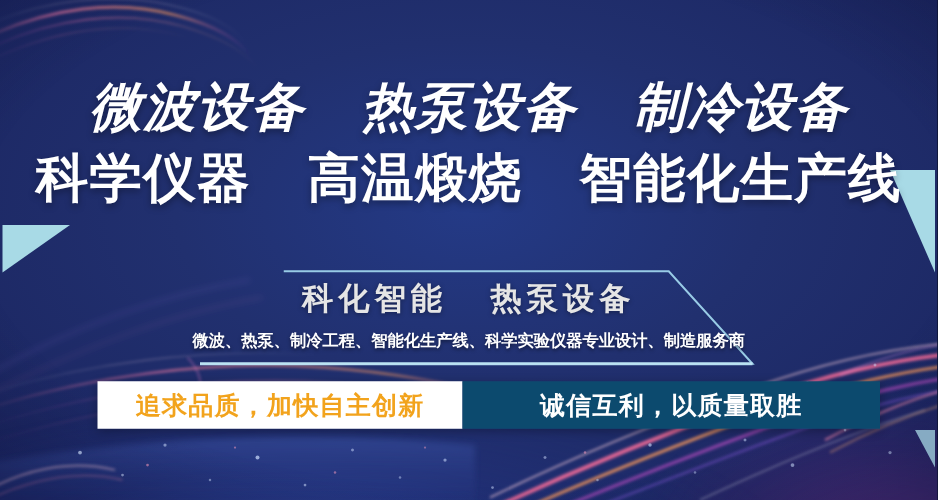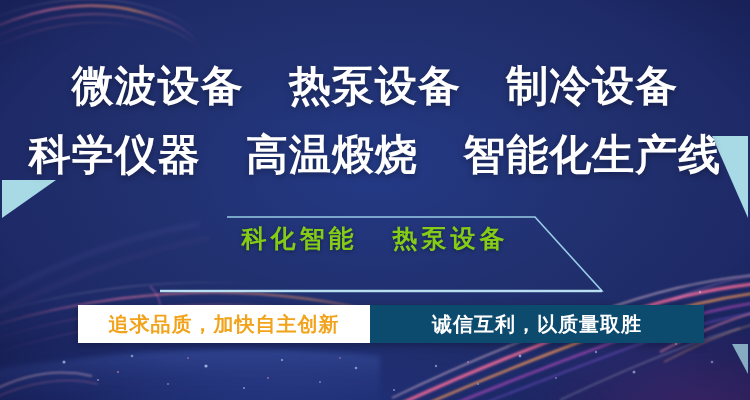--- a/index.html
+++ b/index.html
@@ -100,22 +100,22 @@
     z-index: 6;
   }
   .headline-row {
     color: #ffffff;
     font-weight: 700;
     letter-spacing: 1px;
     line-height: 1.06;
     white-space: nowrap;
     text-shadow: 0 2px 6px rgba(0,0,0,0.35);
   }
-  .headline-row-1 { font-size: 42px; }
-  .headline-row-2 { font-size: 42px; margin-top: 24px; }
+  .headline-row-1 { font-size: 42px; font-style: italic; }
+  .headline-row-2 { font-size: 42px; margin-top: 12px; }
   .hl-gap { display: inline-block; width: 20px; }
 
   
   .plate {
     position: absolute;
     left: 155px;
     top: 212px;
     width: 452px;
     height: 82px;
     z-index: 5;
@@ -125,21 +125,21 @@
   .plate-main {
     position: absolute;
     left: 0;
     right: 0;
     top: 222px;
     text-align: center;
     z-index: 7;
     white-space: nowrap;
   }
   .plate-main span {
-    color: #84cc16;
+    color: #e5e5e5;
     font-size: 25px;
     font-weight: 700;
     letter-spacing: 4px;
     text-shadow: 0 1px 4px rgba(0,0,0,0.4);
   }
   .plate-gap { display: inline-block; width: 26px; }
 
   .plate-sub {
     position: absolute;
     left: 0;
@@ -338,19 +338,20 @@
       <path d="M5,79 L447,79" fill="none" stroke="#bfe6f5" stroke-width="2.4" opacity="0.9"></path>
     </svg>
   </div>
 
   <div class="plate-main">
     <span>科化智能</span>
     <span class="plate-gap"></span>
     <span>热泵设备</span>
   </div>
 
+  <div class="plate-sub">微波、热泵、制冷工程、智能化生产线、科学实验仪器专业设计、制造服务商</div>
 
   <div class="slogan-bar">
     <div class="slogan-left">追求品质，加快自主创新</div>
     <div class="slogan-right">诚信互利，以质量取胜</div>
   </div>
 
 </div>
 
 </body></html>

